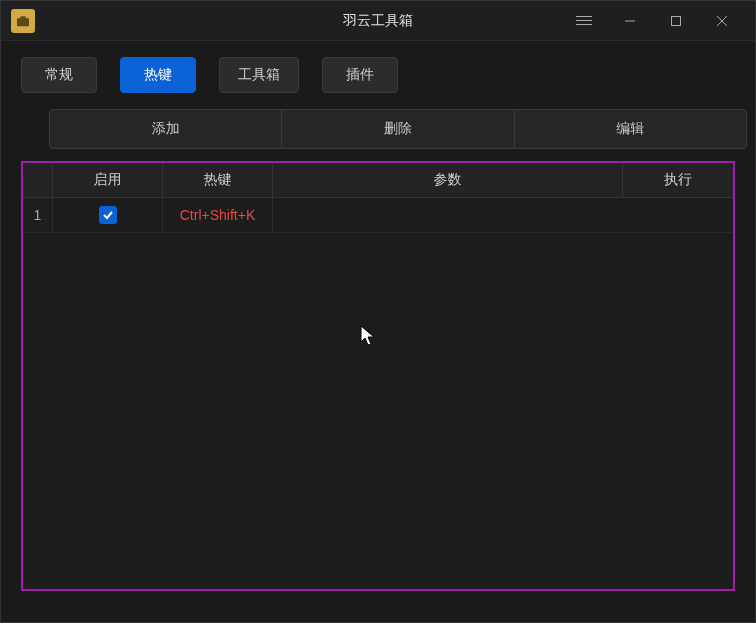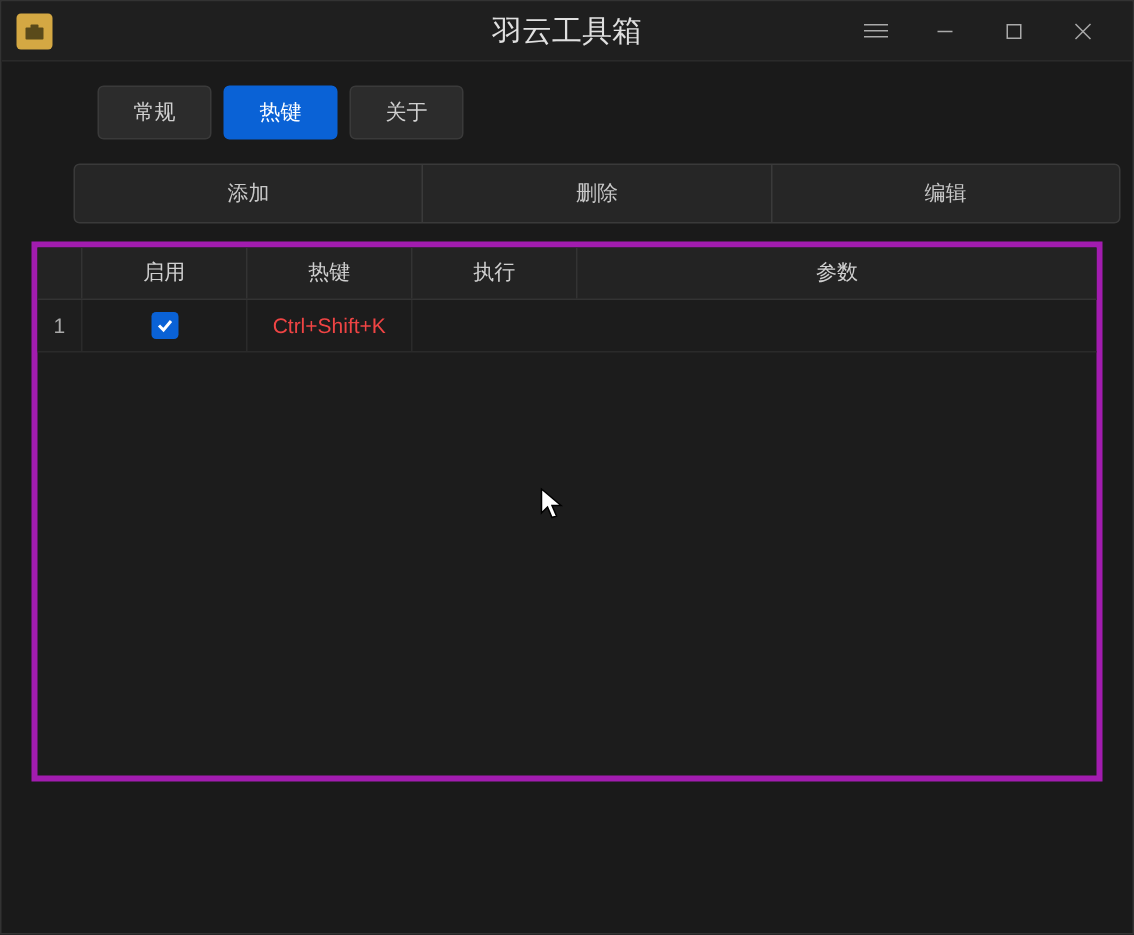--- a/index.html
+++ b/index.html
@@ -35,21 +35,21 @@
       display: flex;
       align-items: center;
       justify-content: center;
       font-size: 12px;
     }
     .title-text {
       position: absolute;
       left: 50%;
       transform: translateX(-50%);
       color: #e0e0e0;
-      font-size: 20px;
+      font-size: 14px;
     }
     .window-controls {
       margin-left: auto;
       display: flex;
       align-items: center;
     }
     .win-ctrl {
       width: 46px;
       height: 40px;
       display: flex;
@@ -66,23 +66,22 @@
       gap: 3px;
     }
     .hamburger-icon span {
       height: 1px;
       background: #aaa;
       display: block;
     }
     
     .tabs {
       display: flex;
-      gap: 8px;
+      gap: 23px;
       padding: 16px 20px;
-      margin-left: 44px;
     }
     .tab {
       min-width: 76px;
       padding: 8px 18px;
       background: #2c2c2c;
       border: 1px solid #3a3a3a;
       border-radius: 4px;
       text-align: center;
       cursor: pointer;
       color: #d0d0d0;
@@ -109,22 +108,22 @@
       padding: 10px 0;
       text-align: center;
       cursor: pointer;
       color: #c8c8c8;
       border-right: 1px solid #3a3a3a;
     }
     .action-btn:last-child { border-right: none; }
     
     .table-wrap {
       margin: 0 20px;
-      border: 4px solid #a21caf;
-      height: 360px;
+      border: 2px solid #a21caf;
+      height: 430px;
       background: #1c1c1c;
     }
     .thead {
       display: flex;
       border-bottom: 1px solid #333;
       background: #232323;
     }
     .th {
       padding: 8px 8px;
       border-right: 1px solid #333;
@@ -206,38 +205,39 @@
           <line x1="1" y1="1" x2="11" y2="11" stroke="#aaa" stroke-width="1"></line>
           <line x1="11" y1="1" x2="1" y2="11" stroke="#aaa" stroke-width="1"></line>
         </svg>
     </div>
   </div>
 </div>
 
 <div class="tabs">
   <div class="tab">常规</div>
   <div class="tab active">热键</div>
-  <div class="tab">关于</div>
+  <div class="tab">工具箱</div>
+  <div class="tab">插件</div>
 </div>
 
 <div class="actions-wrap">
   <div class="actions">
     <div class="action-btn">添加</div>
     <div class="action-btn">删除</div>
     <div class="action-btn">编辑</div>
   </div>
 </div>
 
 <div class="table-wrap">
   <div class="thead">
     <div class="th col-idx"></div>
     <div class="th col-enable">启用</div>
     <div class="th col-hotkey">热键</div>
+    <div class="th col-param">参数</div>
     <div class="th col-exec">执行</div>
-    <div class="th col-param">参数</div>
   </div>
   <div class="trow">
     <div class="td col-idx">1</div>
     <div class="td col-enable">
       <div class="checkbox">
         <svg viewBox="0 0 12 12" width="12" height="12">
             <polyline points="2,6 5,9 10,3" stroke="#fff" stroke-width="2" fill="none"></polyline>
           </svg>
       </div>
     </div>

